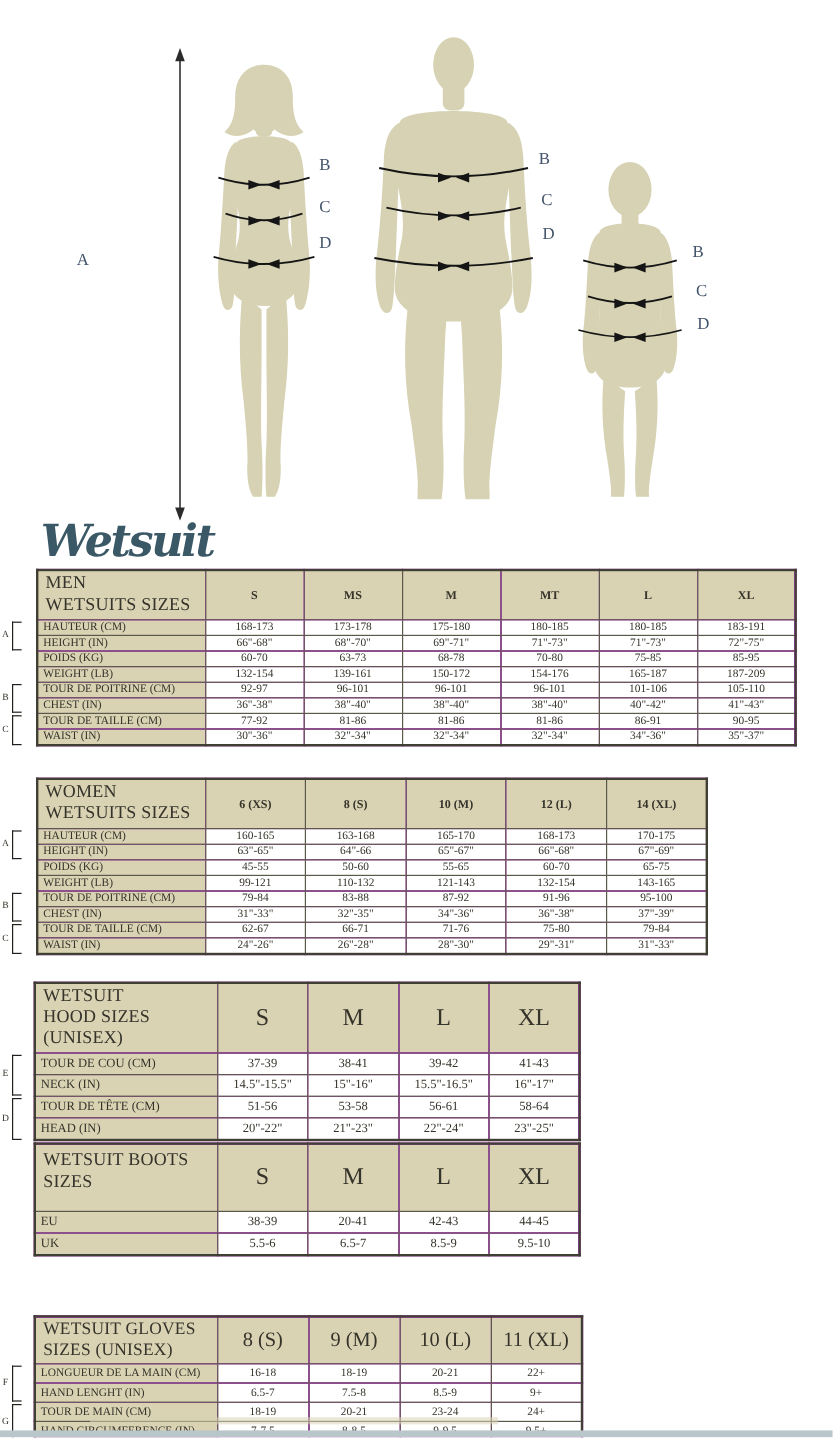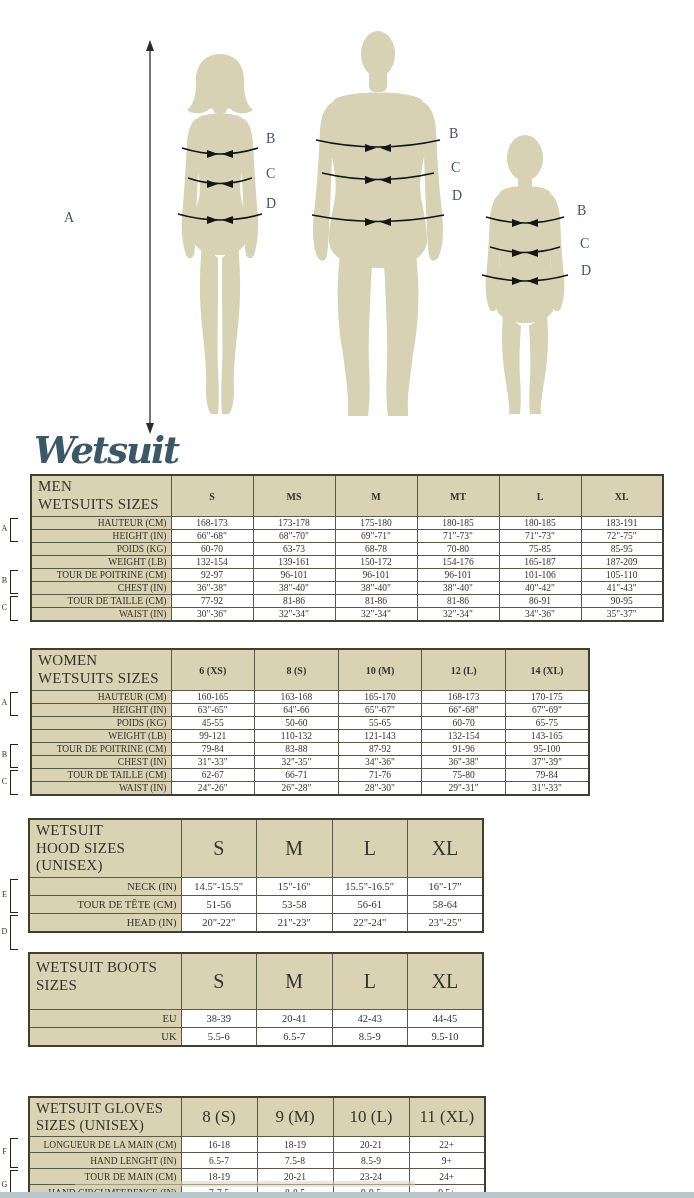--- a/index.html
+++ b/index.html
@@ -19,21 +19,21 @@
   .table-section{position:absolute;left:0;width:694px;}
   table.size-table{border-collapse:collapse;margin-left:30px;table-layout:fixed;
         border:2px solid #403f33;background:#d946ef;}
   table.hood,table.boots,table.gloves{margin-left:28px;}
   .size-table th,.size-table td{border:1px solid #5a594a;overflow:hidden;white-space:nowrap;}
   .size-table th{background:#d9d3b4;font-weight:normal;}
   .size-table td{background:#fff;text-align:center;}
   .title-cell{text-align:left;padding:2px 6px;vertical-align:middle;}
   .title-cell div{font-size:15px;line-height:1.18;letter-spacing:.2px;}
   .col-head{text-align:center;}
-  .row-label{text-align:right;padding:0 4px;margin-left:32px;}
+  .row-label{text-align:left;padding:0 4px;margin-left:32px;}
 
   
   .men .col-head,.women .col-head{font-size:10px;font-weight:bold;height:38px;}
   .men tbody th,.men tbody td,.women tbody th,.women tbody td{height:12px;font-size:9.5px;padding:0 4px;}
 
   
   .hood .col-head,.boots .col-head{font-size:20px;}
   .hood .title-cell{height:52px;}
   .boots .title-cell{height:48px;vertical-align:top;padding-top:5px;}
   .hood tbody th,.hood tbody td{height:15px;font-size:10.5px;}
@@ -381,20 +381,27 @@
               <div>(UNISEX)</div>
             </th>
             <th class="col-head">S</th>
             <th class="col-head">M</th>
             <th class="col-head">L</th>
             <th class="col-head">XL</th>
           </tr>
         </thead>
         <tbody>
           <tr>
+            <th class="row-label">TOUR DE COU (CM)</th>
+            <td>37-39</td>
+            <td>38-41</td>
+            <td>39-42</td>
+            <td>41-43</td>
+          </tr>
+          <tr>
             <th class="row-label">NECK (IN)</th>
             <td>14.5"-15.5"</td>
             <td>15"-16"</td>
             <td>15.5"-16.5"</td>
             <td>16"-17"</td>
           </tr>
           <tr>
             <th class="row-label">TOUR DE TÊTE (CM)</th>
             <td>51-56</td>
             <td>53-58</td>

